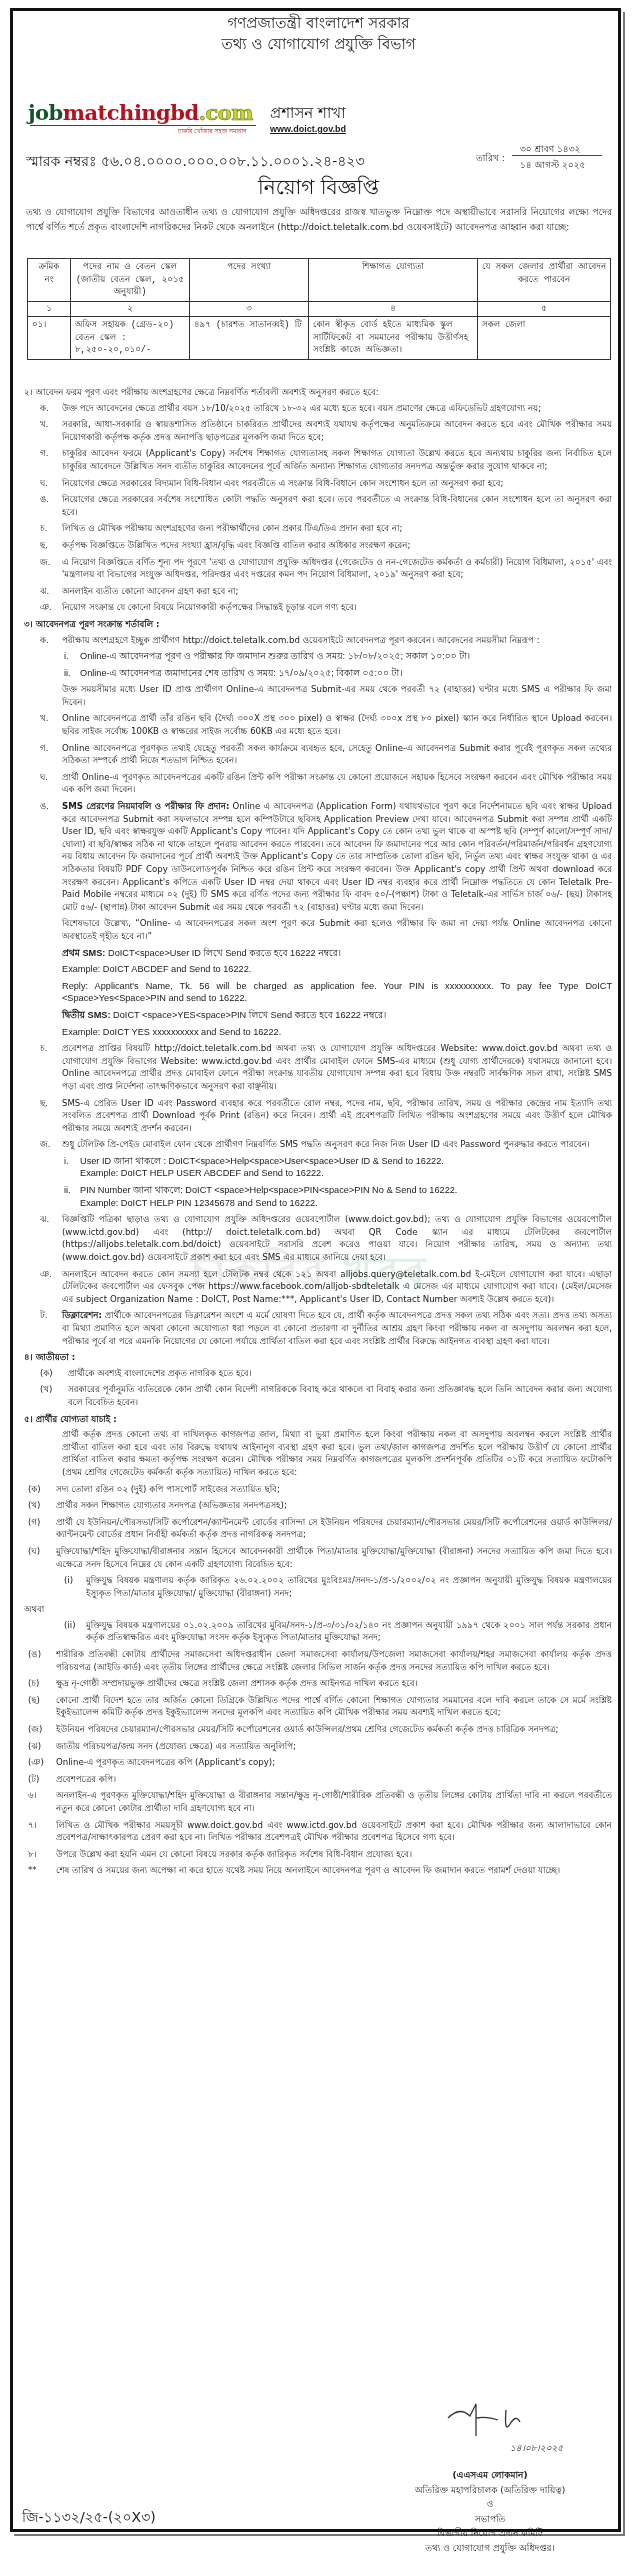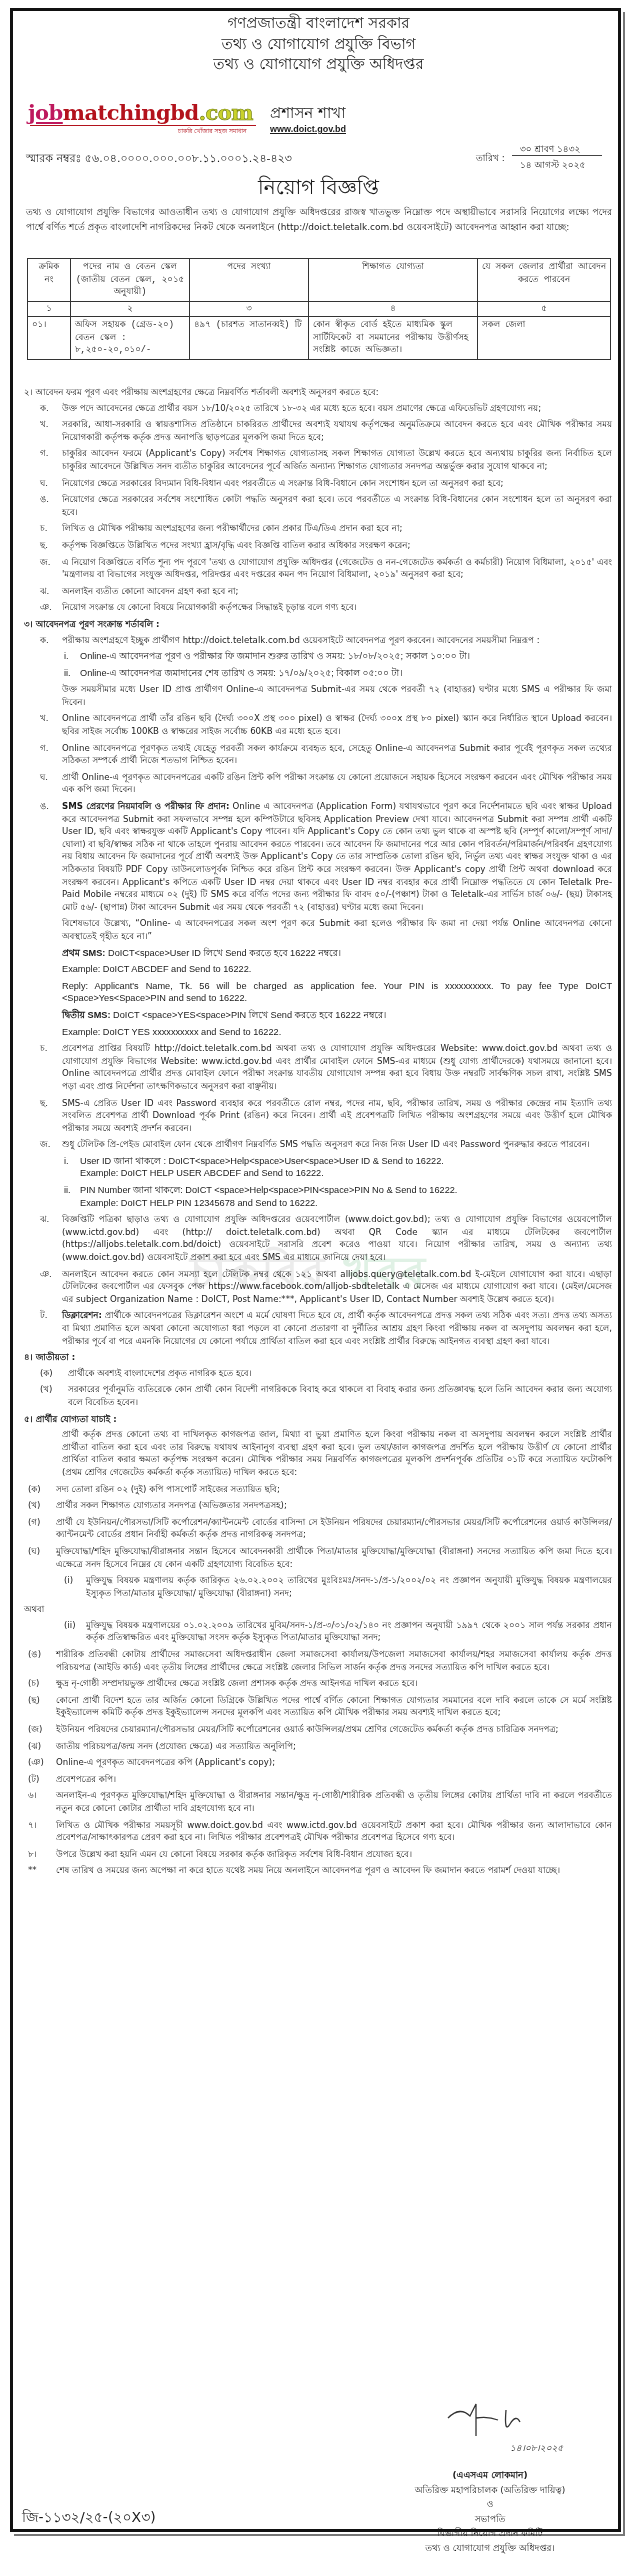--- a/index.html
+++ b/index.html
@@ -4,26 +4,26 @@
 <style>
   html,body{margin:0;padding:0;background:#fff;}
   body{width:637px;height:2560px;position:relative;overflow:hidden;font-family:"DejaVu Sans","Liberation Sans",sans-serif;color:#1a1a1a;}
   .frame{position:absolute;left:10px;top:8px;width:611px;height:2524px;border:3px solid #111;box-sizing:border-box;}
   .frame-shadow{position:absolute;left:14px;top:12px;width:611px;height:2524px;border-right:2px solid #777;border-bottom:2px solid #777;box-sizing:border-box;}
   .hdr{position:absolute;left:0;right:0;top:12px;text-align:center;}
   .hdr .l1{font-size:15px;line-height:22px;}
   .hdr .l2{font-size:15px;line-height:20px;}
   .hdr .l3{font-size:15px;line-height:20px;}
   .logo{position:absolute;left:28px;top:100px;font-family:"DejaVu Serif","Liberation Serif",serif;font-weight:bold;font-size:21px;letter-spacing:-0.5px;}
-  .logo .j{color:#be185d;text-decoration:underline;} .logo .m{color:#b3121c;} .logo .c{color:#c9d22a;-webkit-text-stroke:0.6px #6b7a10;}
+  .logo .j{color:#14532d;} .logo .m{color:#b3121c;} .logo .c{color:#c9d22a;-webkit-text-stroke:0.6px #6b7a10;}
   .logo-tag{position:absolute;left:178px;top:126px;font-size:6px;color:#b3121c;}
   .logo-line{position:absolute;left:30px;top:125px;width:226px;height:1px;background:#b3121c;}
   .branch{position:absolute;left:270px;top:101px;font-size:15px;}
   .site{position:absolute;left:270px;top:124px;font-size:9px;font-weight:bold;text-decoration:underline;font-family:"Liberation Sans",sans-serif;}
-  .memo{position:absolute;left:26px;top:150px;font-size:11px;}
+  .memo{position:absolute;left:26px;top:150px;font-size:14px;}
   .date-lbl{position:absolute;left:476px;top:151px;font-size:9px;}
   .date1{position:absolute;left:520px;top:142px;font-size:9px;}
   .date2{position:absolute;left:520px;top:158px;font-size:9px;}
   .date-line{position:absolute;left:512px;top:155px;width:90px;height:1px;background:#444;}
   .title{position:absolute;left:0;right:0;top:172px;text-align:center;font-size:20px;}
   .intro{position:absolute;left:26px;top:205px;width:586px;font-size:9px;line-height:15px;text-align:justify;}
   table.jobs{position:absolute;left:27px;top:258px;width:584px;border-collapse:collapse;font-size:8.6px;line-height:12.5px;font-family:Liberation Mono, monospace;}
   table.jobs td,table.jobs th{border:1px solid #333;padding:2px 4px;vertical-align:top;font-weight:normal;}
   table.jobs th{text-align:center;}
   table.jobs .num td{text-align:center;padding:1px;}
@@ -48,21 +48,20 @@
 </style>
 </head>
 <body>
 
 <div class="frame-shadow"></div>
 <div class="frame"></div>
 
 <div class="hdr">
   <div class="l1">গণপ্রজাতন্ত্রী বাংলাদেশ সরকার</div>
   <div class="l2">তথ্য ও যোগাযোগ প্রযুক্তি বিভাগ</div>
-  <div class="l3">তথ্য ও যোগাযোগ প্রযুক্তি অধিদপ্তর</div>
 </div>
 
 <div class="logo">
   <span class="j">job</span><span class="m">matchingbd</span><span class="c">.com</span>
 </div>
 <div class="logo-line"></div>
 <div class="logo-tag">চাকরি খোঁজার সহজ সমাধান</div>
 <div class="branch">প্রশাসন শাখা</div>
 <div class="site">www.doict.gov.bd</div>
 

